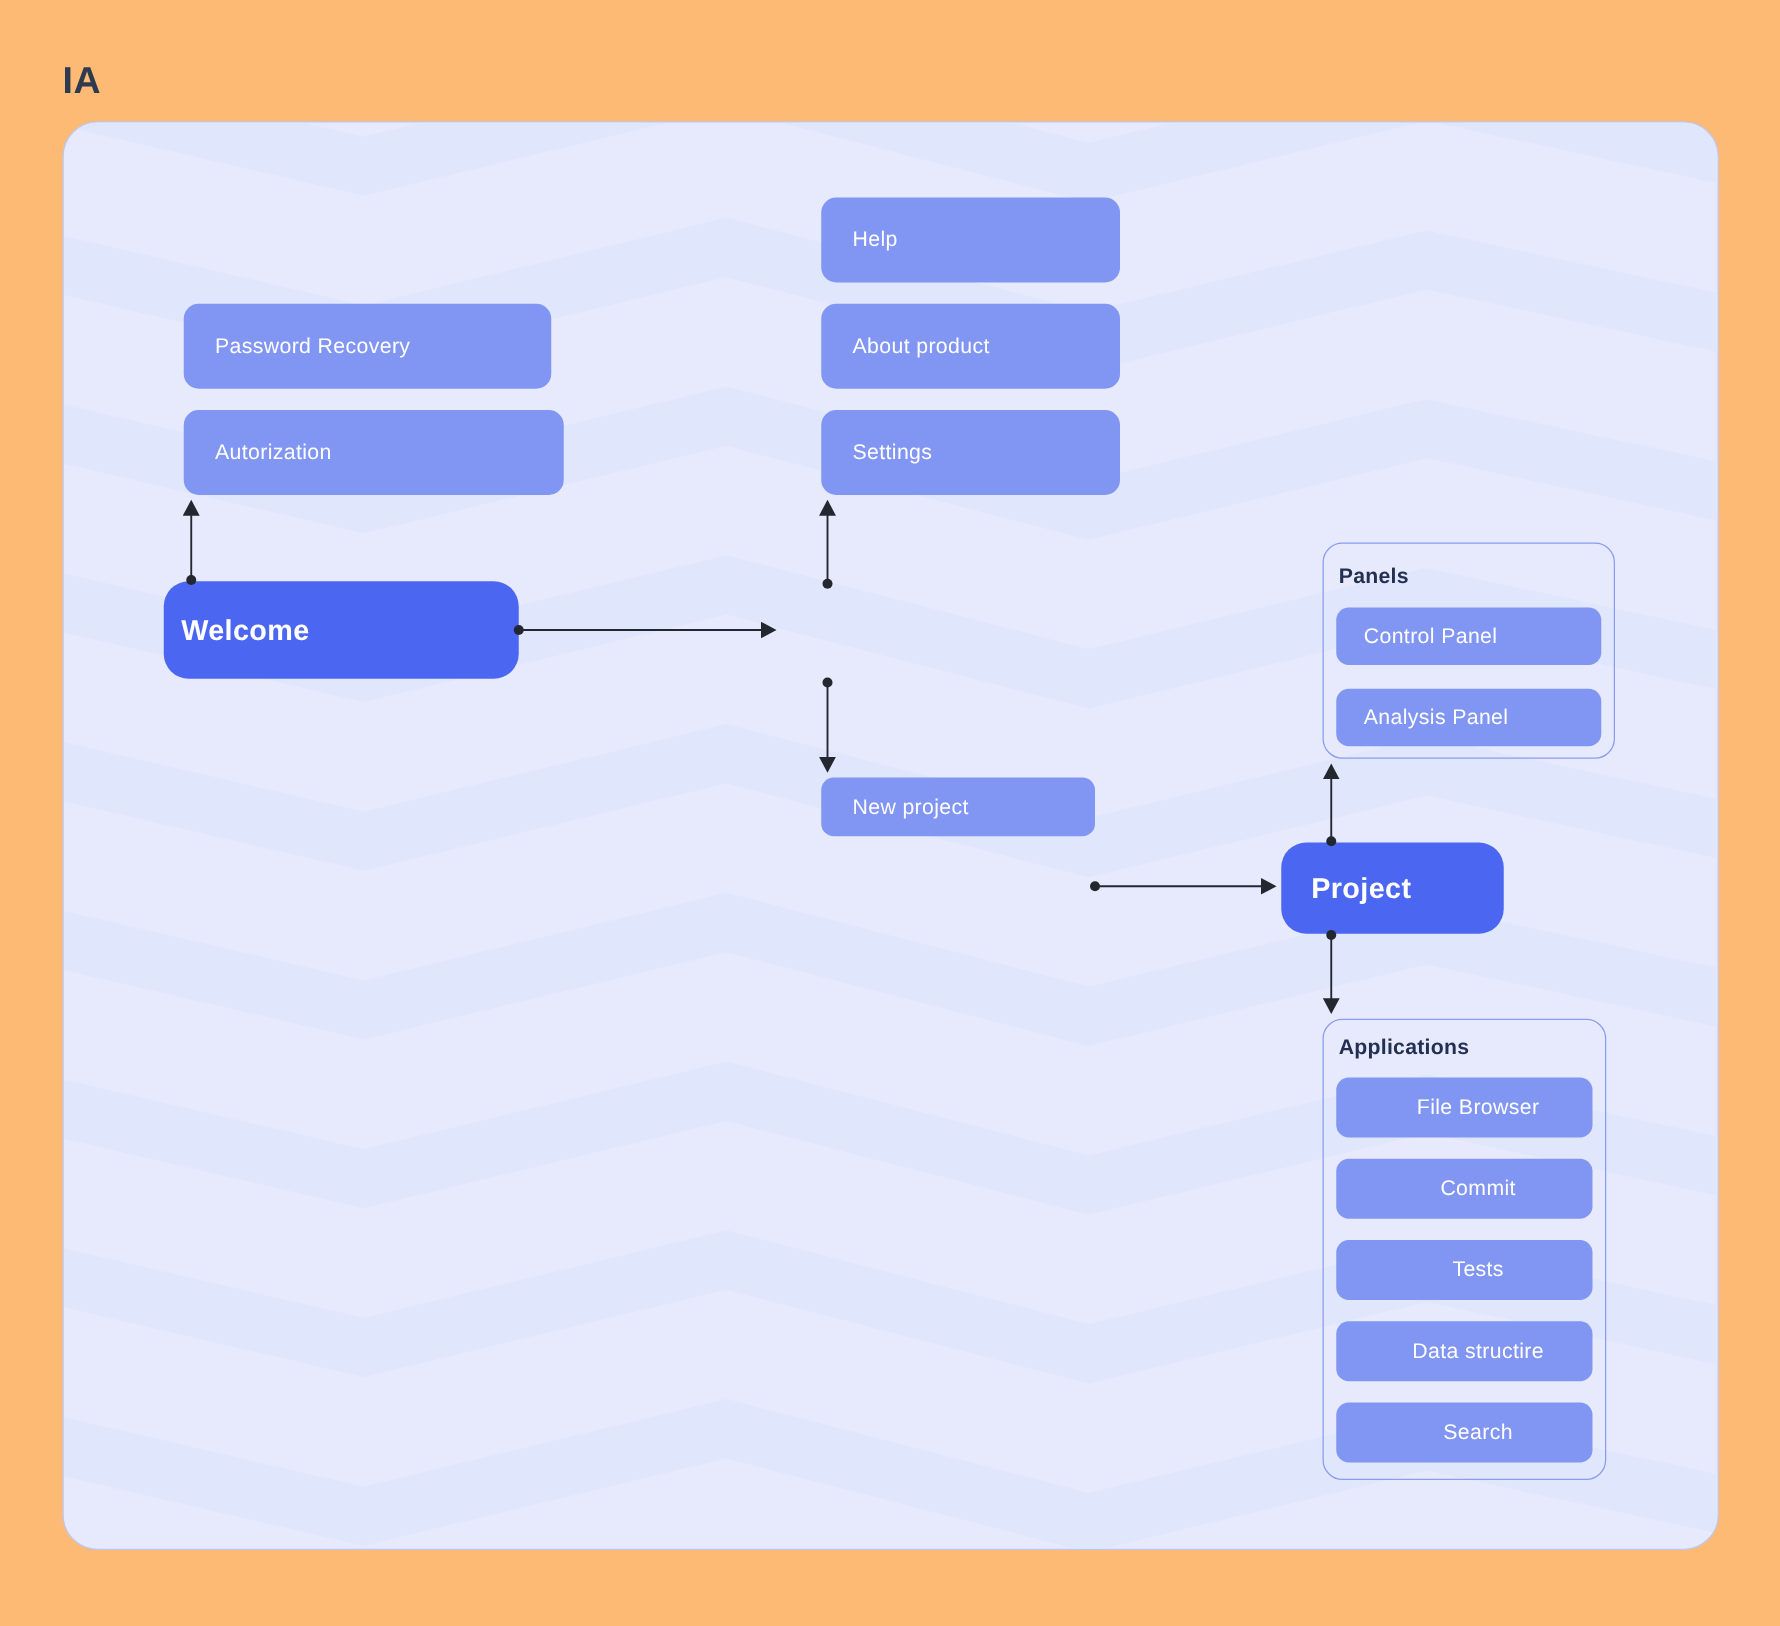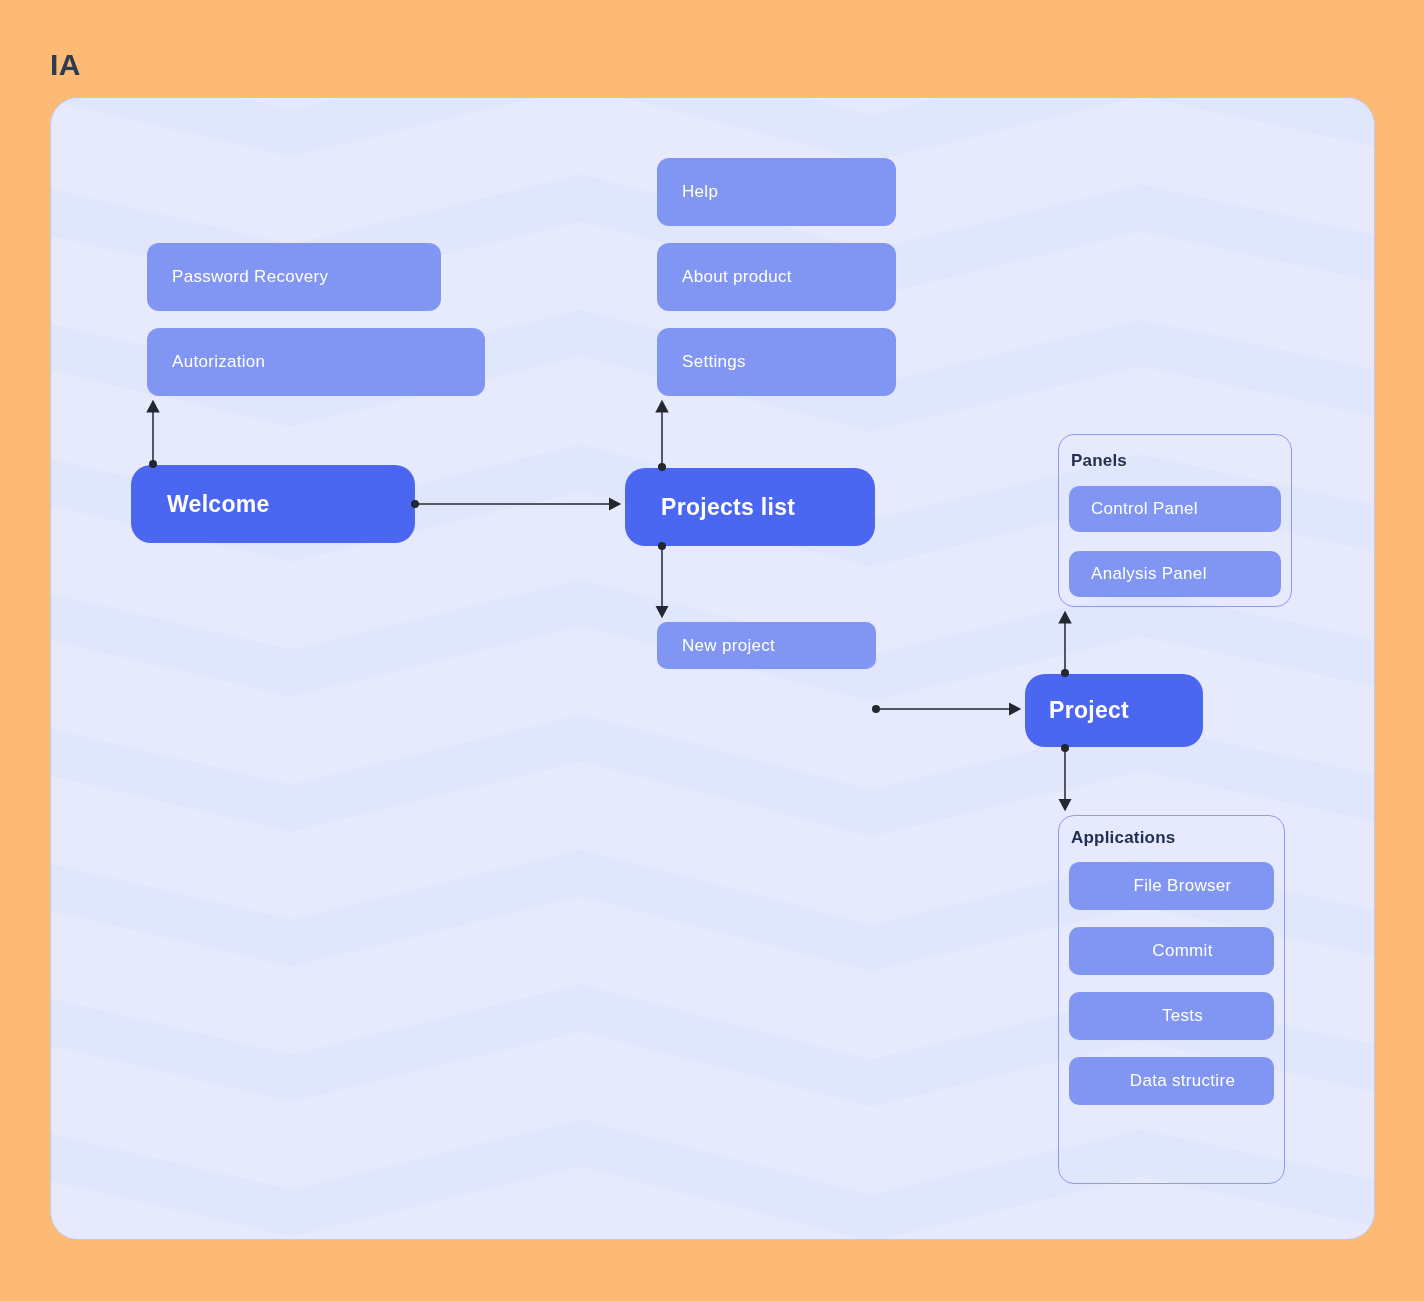--- a/index.html
+++ b/index.html
@@ -38,21 +38,21 @@
   .sec{
     background:var(--secondary);border-radius:12px;
     font-size:17px;padding-left:25px;
   }
   .sec-sm{
     background:var(--secondary);border-radius:10px;
     font-size:17px;padding-left:25px;
   }
   .prim{
     background:var(--primary);border-radius:20px;
-    font-size:23px;font-weight:700;padding-left:36px;
+    font-size:23px;font-weight:700;padding-left:14px;
   }
 
   .group{
     position:absolute;border:1.5px solid var(--group-border);
     border-radius:16px;background:transparent;
   }
   .group-label{
     color:var(--group-label);font-size:17px;font-weight:600;
     letter-spacing:.2px;
   }
@@ -90,38 +90,35 @@
         <path transform="translate(0,750)" d="M -40 30 L 240 95 L 530 25 L 820 100 L 1090 35 L 1370 95"></path>
         <path transform="translate(0,885)" d="M -40 30 L 240 95 L 530 25 L 820 100 L 1090 35 L 1370 95"></path>
         <path transform="translate(0,1020)" d="M -40 30 L 240 95 L 530 25 L 820 100 L 1090 35 L 1370 95"></path>
       </g>
     </svg>
   </div>
 
   <div class="node sec" style="left:147px;top:243px;width:294px;height:68px">
     <span class="lbl">Password Recovery</span>
   </div>
-  <div class="node sec" style="left:147px;top:328px;width:338px;height:68px">
+  <div class="node sec" style="left:147px;top:328px;width:304px;height:68px">
     <span class="lbl">Autorization</span>
   </div>
   <div class="node prim" style="left:131px;top:465px;width:284px;height:78px">
     <span class="lbl">Welcome</span>
   </div>
 
   <div class="node sec" style="left:657px;top:158px;width:239px;height:68px">
     <span class="lbl">Help</span>
   </div>
   <div class="node sec" style="left:657px;top:243px;width:239px;height:68px">
     <span class="lbl">About product</span>
   </div>
   <div class="node sec" style="left:657px;top:328px;width:239px;height:68px">
     <span class="lbl">Settings</span>
-  </div>
-  <div class="node prim" style="left:625px;top:468px;width:250px;height:78px">
-    <span class="lbl">Projects list</span>
   </div>
   <div class="node sec-sm" style="left:657px;top:622px;width:219px;height:47px">
     <span class="lbl">New project</span>
   </div>
 
   <div class="node prim" style="left:1025px;top:674px;width:178px;height:73px;padding-left:24px">
     <span class="lbl">Project</span>
   </div>
 
   <div class="group panels" style="left:1058px;top:434px;width:234px;height:173px">
@@ -140,20 +137,23 @@
       <span class="lbl">File Browser</span>
     </div>
     <div class="group-item">
       <span class="lbl">Commit</span>
     </div>
     <div class="group-item">
       <span class="lbl">Tests</span>
     </div>
     <div class="group-item">
       <span class="lbl">Data structire</span>
+    </div>
+    <div class="group-item">
+      <span class="lbl">Search</span>
     </div>
   </div>
 
   <svg class="arrows" width="1424" height="1301" viewBox="0 0 1424 1301">
     <defs>
       <marker id="ah" markerWidth="9" markerHeight="9" refX="7" refY="4.5" orient="auto">
         <path d="M0,0 L8.5,4.5 L0,9 z" fill="#23272f"></path>
       </marker>
     </defs>
     <g stroke="#23272f" stroke-width="1.5" fill="none">

